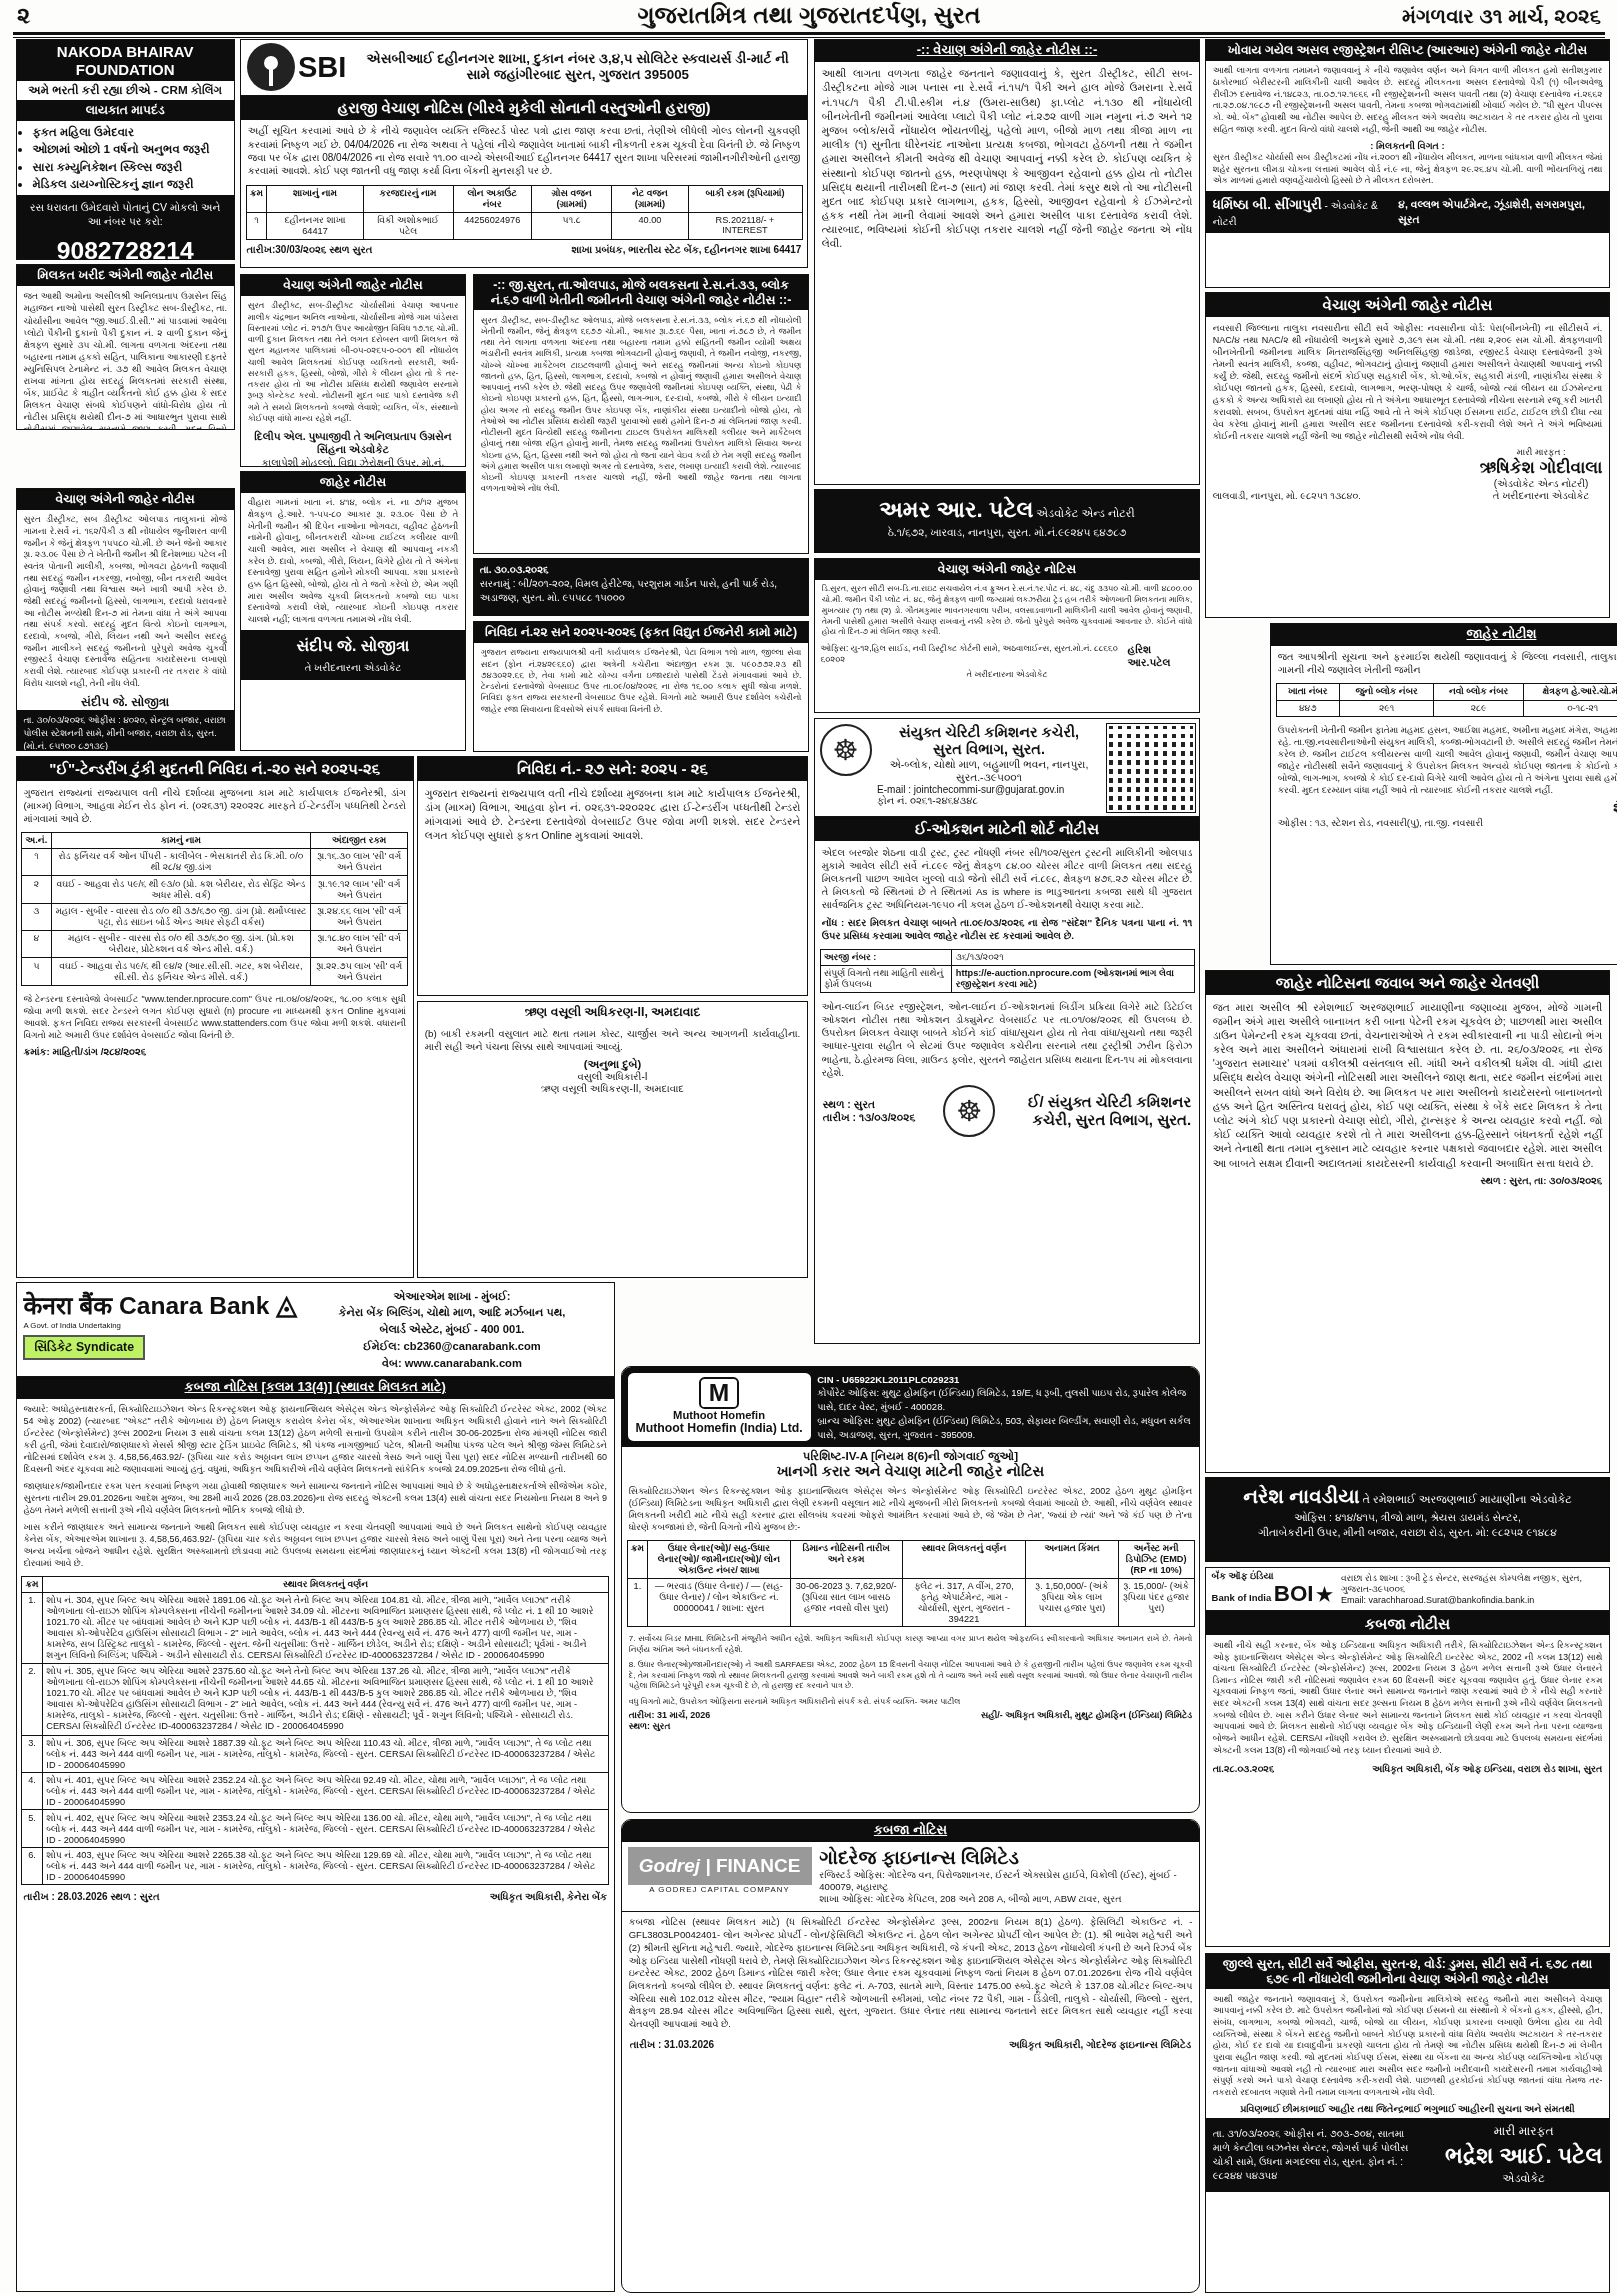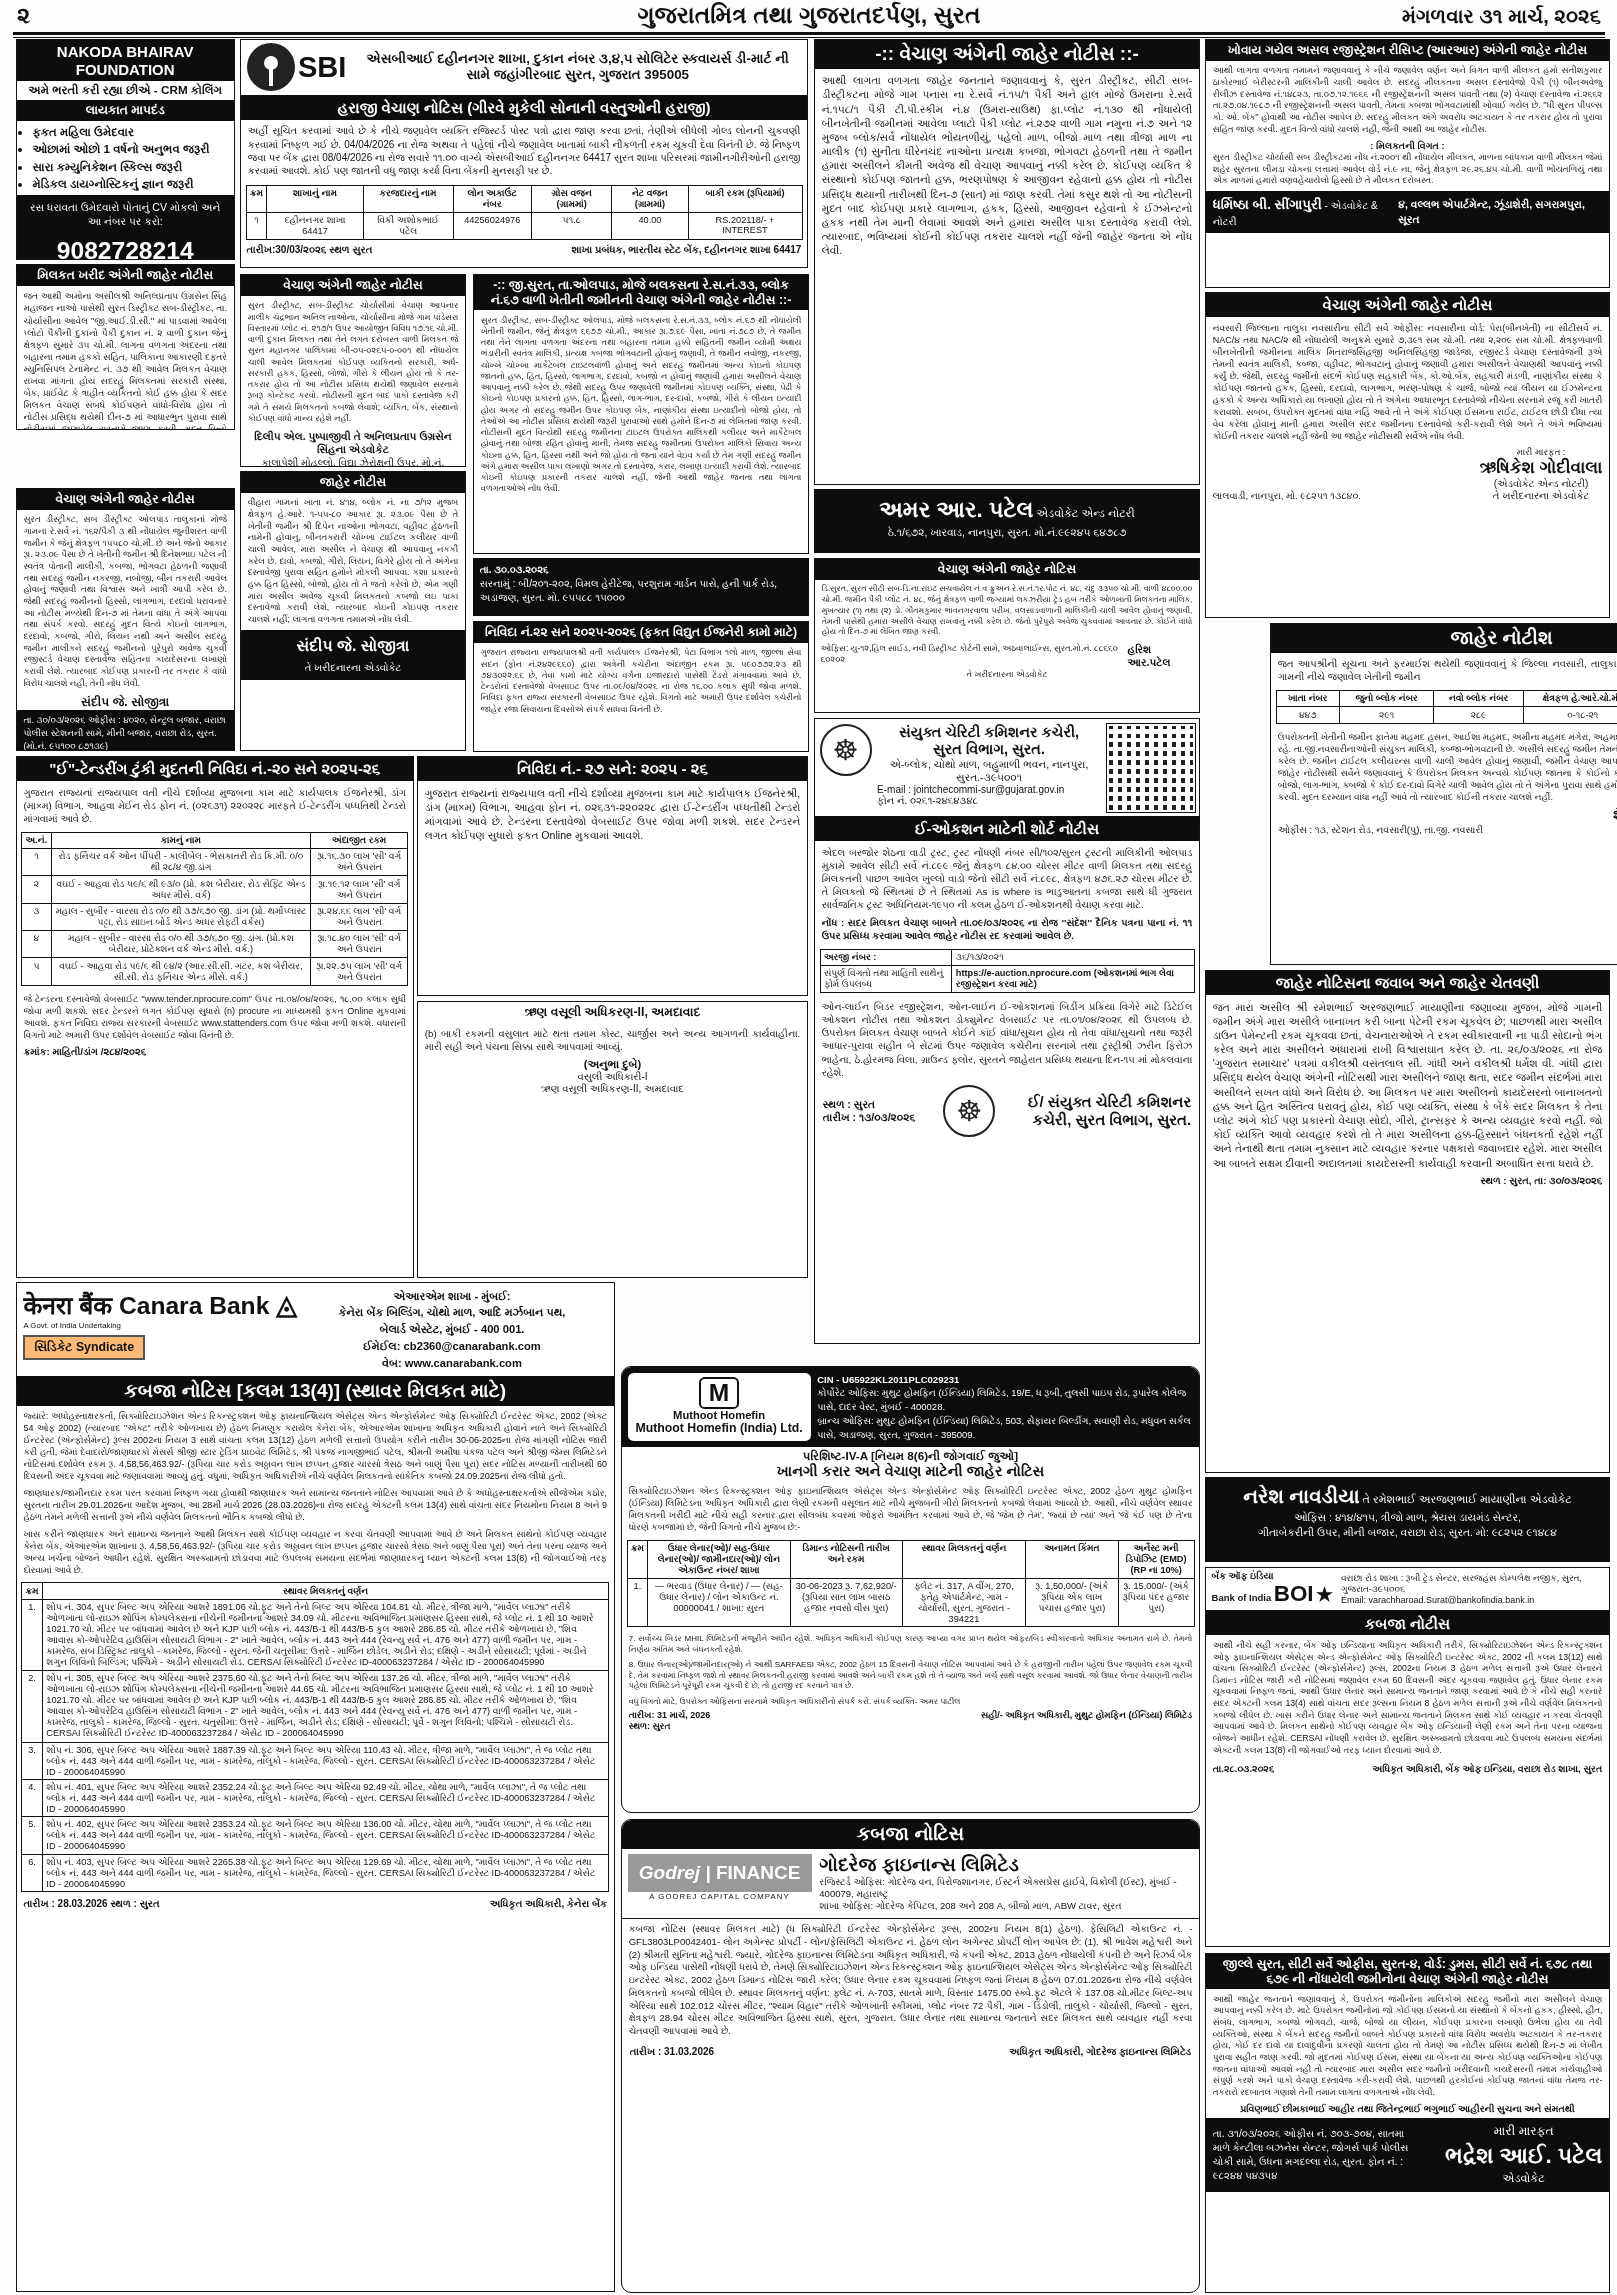--- a/index.html
+++ b/index.html
@@ -10,21 +10,21 @@
   .mast-page{position:absolute;left:17px;top:3.4px;font-size:22.4px;font-weight:bold;}
   .mast-title{position:absolute;left:0;right:0;top:2.2px;text-align:center;font-size:23.5px;font-weight:bold;}
   .mast-date{position:absolute;right:17px;top:4.5px;font-size:20px;font-weight:bold;}
   .mast-rule{position:absolute;left:13.4px;right:13.4px;top:32px;border-top:3.4px solid #111;border-bottom:1.1px solid #111;height:1.7px;}
   
   .blk{position:absolute;border:1.7px solid #111;background:#fff;overflow:hidden;box-sizing:border-box;}
   .noborder{border:none;}
   .bar{background:#0d0d0d;color:#fff;text-align:center;font-weight:bold;padding:3.4px 4.5px;line-height:1.15;}
   .bar.small{font-size:12.3px;}
   .bar.med{font-size:15px;}
-  .bar.big{font-size:19px;}
+  .bar.big{font-size:13px;text-decoration:underline;}
   .body-txt{padding:4.5px 6.7px;text-align:justify;font-size:9.8px;line-height:1.34;}
   .body-txt.lg{font-size:10.6px;}
   .sig-name{font-size:17px;font-weight:bold;text-align:center;padding:1.1px 3.4px;}
   .sig-sub{font-size:10px;text-align:center;padding:0 4.5px 3.4px;}
   .invfoot{background:#0d0d0d;color:#fff;font-size:10px;padding:4.5px 6.7px;line-height:1.4;}
   table{border-collapse:collapse;width:100%;}
   th,td{border:1.1px solid #111;font-size:9.2px;padding:2.2px 3.4px;vertical-align:top;text-align:center;}
   td.l{text-align:left;}
   .tbl-wrap{padding:2.2px 4.5px;}
   .flexrow{display:flex;}
@@ -384,21 +384,21 @@
 
   <section class="blk" style="left:15.7px;top:1282px;width:599px;height:1010px;">
     <div class="hdr-split" style="padding:4.5px 6.7px;">
       <div>
         <div class="logo-box" style="font-size:24.6px;">
           <span>केनरा बैंक</span>
           <span>Canara Bank</span>
           <span style="font-size:27px;">◬</span>
         </div>
         <div style="font-size:7.8px;">A Govt. of India Undertaking</div>
-        <div style="background:#fdba74;border:2.2px solid #555;display:inline-block;padding:3.4px 9px;font-size:12.3px;font-weight:bold;margin-top:5.6px;">સિંડિકેટ Syndicate</div>
+        <div style="background:#bef264;border:2.2px solid #555;display:inline-block;padding:3.4px 9px;font-size:12.3px;font-weight:bold;margin-top:5.6px;">સિંડિકેટ Syndicate</div>
       </div>
       <div style="flex:1;text-align:center;font-size:11.2px;font-weight:bold;line-height:1.5;">
         <div>એઆરએમ શાખા - મુંબઈ:</div>
         <div>કેનેરા બેંક બિલ્ડિંગ, ચોથો માળ, આદિ મર્ઝબાન પથ,</div>
         <div>બેલાર્ડ એસ્ટેટ, મુંબઈ - 400 001.</div>
         <div>ઈમેઈલ: cb2360@canarabank.com</div>
         <div>વેબ: www.canarabank.com</div>
       </div>
     </div>
     <div class="bar big">કબજા નોટિસ [કલમ 13(4)] (સ્થાવર મિલકત માટે)</div>

